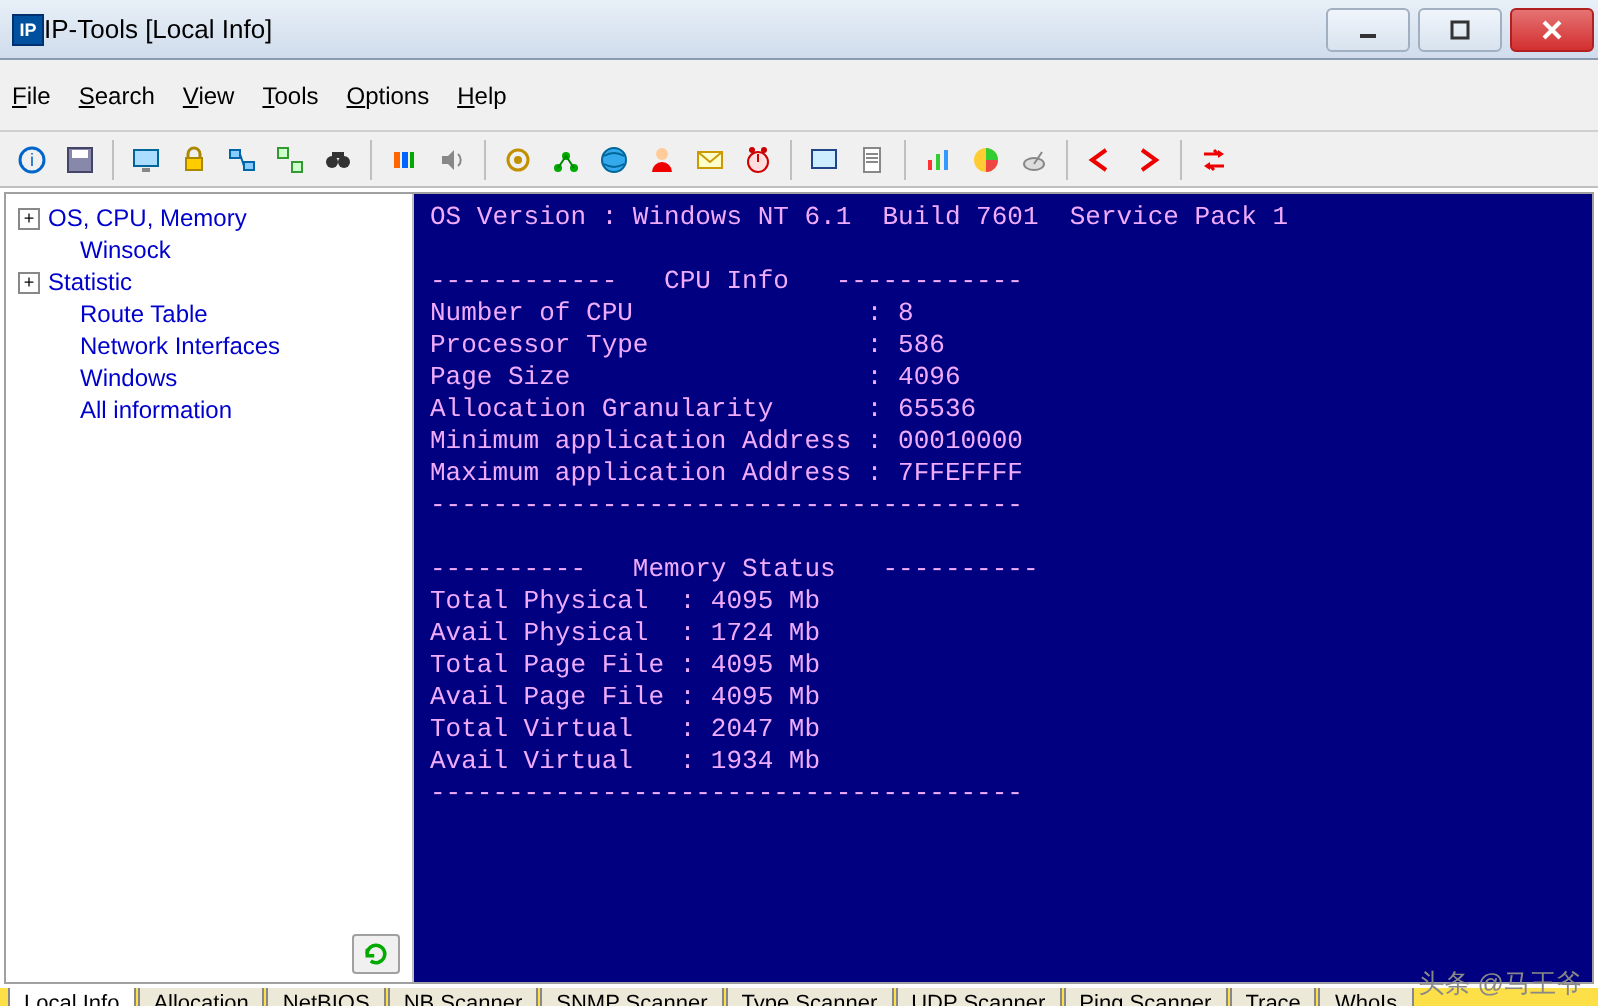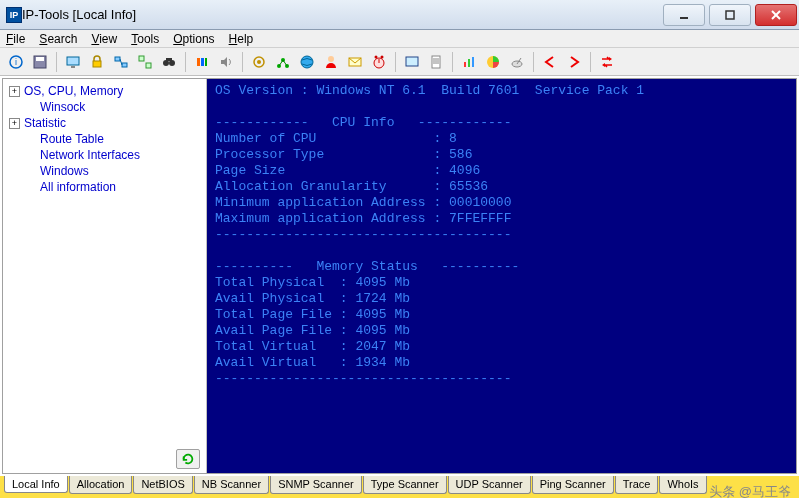--- a/index.html
+++ b/index.html
@@ -6,38 +6,38 @@
 body { font-family: "Segoe UI", Tahoma, sans-serif; font-size: 12px; background: #fff; width: 799px; height: 503px; overflow: hidden; position: relative; }
 
 .titlebar { height: 30px; background: linear-gradient(to bottom, #e8f0f8, #d0dcec); display: flex; align-items: center; padding-left: 6px; border-bottom: 1px solid #8a9bb0; }
 .titlebar .app-icon { width: 16px; height: 16px; background: #0050a0; color: #fff; font-size: 9px; font-weight: bold; display: flex; align-items: center; justify-content: center; margin-right: 0; border: 1px solid #003070; }
 .titlebar .title { color: #000; font-size: 13px; }
 .titlebar .controls { margin-left: auto; display: flex; }
 .titlebar .ctl { width: 42px; height: 22px; margin: 3px 2px; display: flex; align-items: center; justify-content: center; border: 1px solid #a0b0c0; background: linear-gradient(#f0f5fb,#d8e3ef); border-radius: 3px; }
 .titlebar .ctl.close { background: linear-gradient(#e57373,#d32f2f); color: #fff; border-color: #b02020; }
 .titlebar .ctl svg { width: 12px; height: 12px; }
 
-.menubar { height: 18px; background: #f0f0f0; display: flex; align-items: center; padding: 0 6px; border-bottom: 1px solid #d0d0d0; gap: 14px; }
+.menubar { height: 36px; background: #f0f0f0; display: flex; align-items: center; padding: 0 6px; border-bottom: 1px solid #d0d0d0; gap: 14px; }
 .menubar .item { font-size: 12px; color: #000; cursor: default; }
 .menubar .item u { text-decoration: underline; }
 
 .toolbar { height: 28px; background: #f0f0f0; display: flex; align-items: center; padding: 0 4px; border-bottom: 1px solid #c0c0c0; }
 .toolbar .tb { width: 22px; height: 22px; display: flex; align-items: center; justify-content: center; margin: 0 1px; cursor: pointer; }
 .toolbar .sep { width: 1px; height: 20px; background: #c0c0c0; margin: 0 4px; }
 .toolbar svg { width: 16px; height: 16px; }
 
 .workspace { display: flex; height: 396px; background: #fff; border: 1px solid #a0a0a0; margin: 2px; }
 .tree { width: 204px; border-right: 1px solid #c0c0c0; padding: 4px 0; overflow: hidden; background: #fff; position: relative; }
 .tree-item { display: flex; align-items: center; height: 16px; padding-left: 6px; font-size: 12px; color: #0000cc; cursor: pointer; }
 .tree-item .exp { width: 11px; height: 11px; border: 1px solid #888; display: flex; align-items: center; justify-content: center; margin-right: 4px; font-size: 9px; line-height: 1; color: #000; background: #fff; }
 .tree-item .noexp { width: 11px; margin-right: 4px; }
 .tree-item.child { padding-left: 22px; }
 .tree .refresh { position: absolute; bottom: 4px; right: 6px; width: 24px; height: 20px; border: 1px solid #a0a0a0; background: #f0f0f0; display: flex; align-items: center; justify-content: center; border-radius: 2px; }
 
-.console { flex: 1; background: #000080; color: #3b82f6; font-family: "Courier New", monospace; font-size: 13px; padding: 4px 8px; overflow: hidden; white-space: pre; line-height: 16px; }
+.console { flex: 1; background: #000080; color: #f0abfc; font-family: "Courier New", monospace; font-size: 13px; padding: 4px 8px; overflow: hidden; white-space: pre; line-height: 16px; }
 
 .tabbar { height: 22px; display: flex; align-items: flex-start; padding: 0 4px; background: #fde047; overflow: hidden; }
 .tabbar .tab { border: 1px solid #888; border-top: none; background: #ece9d8; padding: 2px 7px; font-size: 11px; margin-right: 1px; cursor: pointer; white-space: nowrap; border-radius: 0 0 3px 3px; }
 .tabbar .tab.active { background: #fff; font-weight: normal; position: relative; top: -1px; padding-top: 3px; }
 
 .watermark { position: absolute; right: 8px; bottom: 2px; font-size: 13px; color: #888; font-family: sans-serif; }
 </style>
 </head>
 <body>
 

